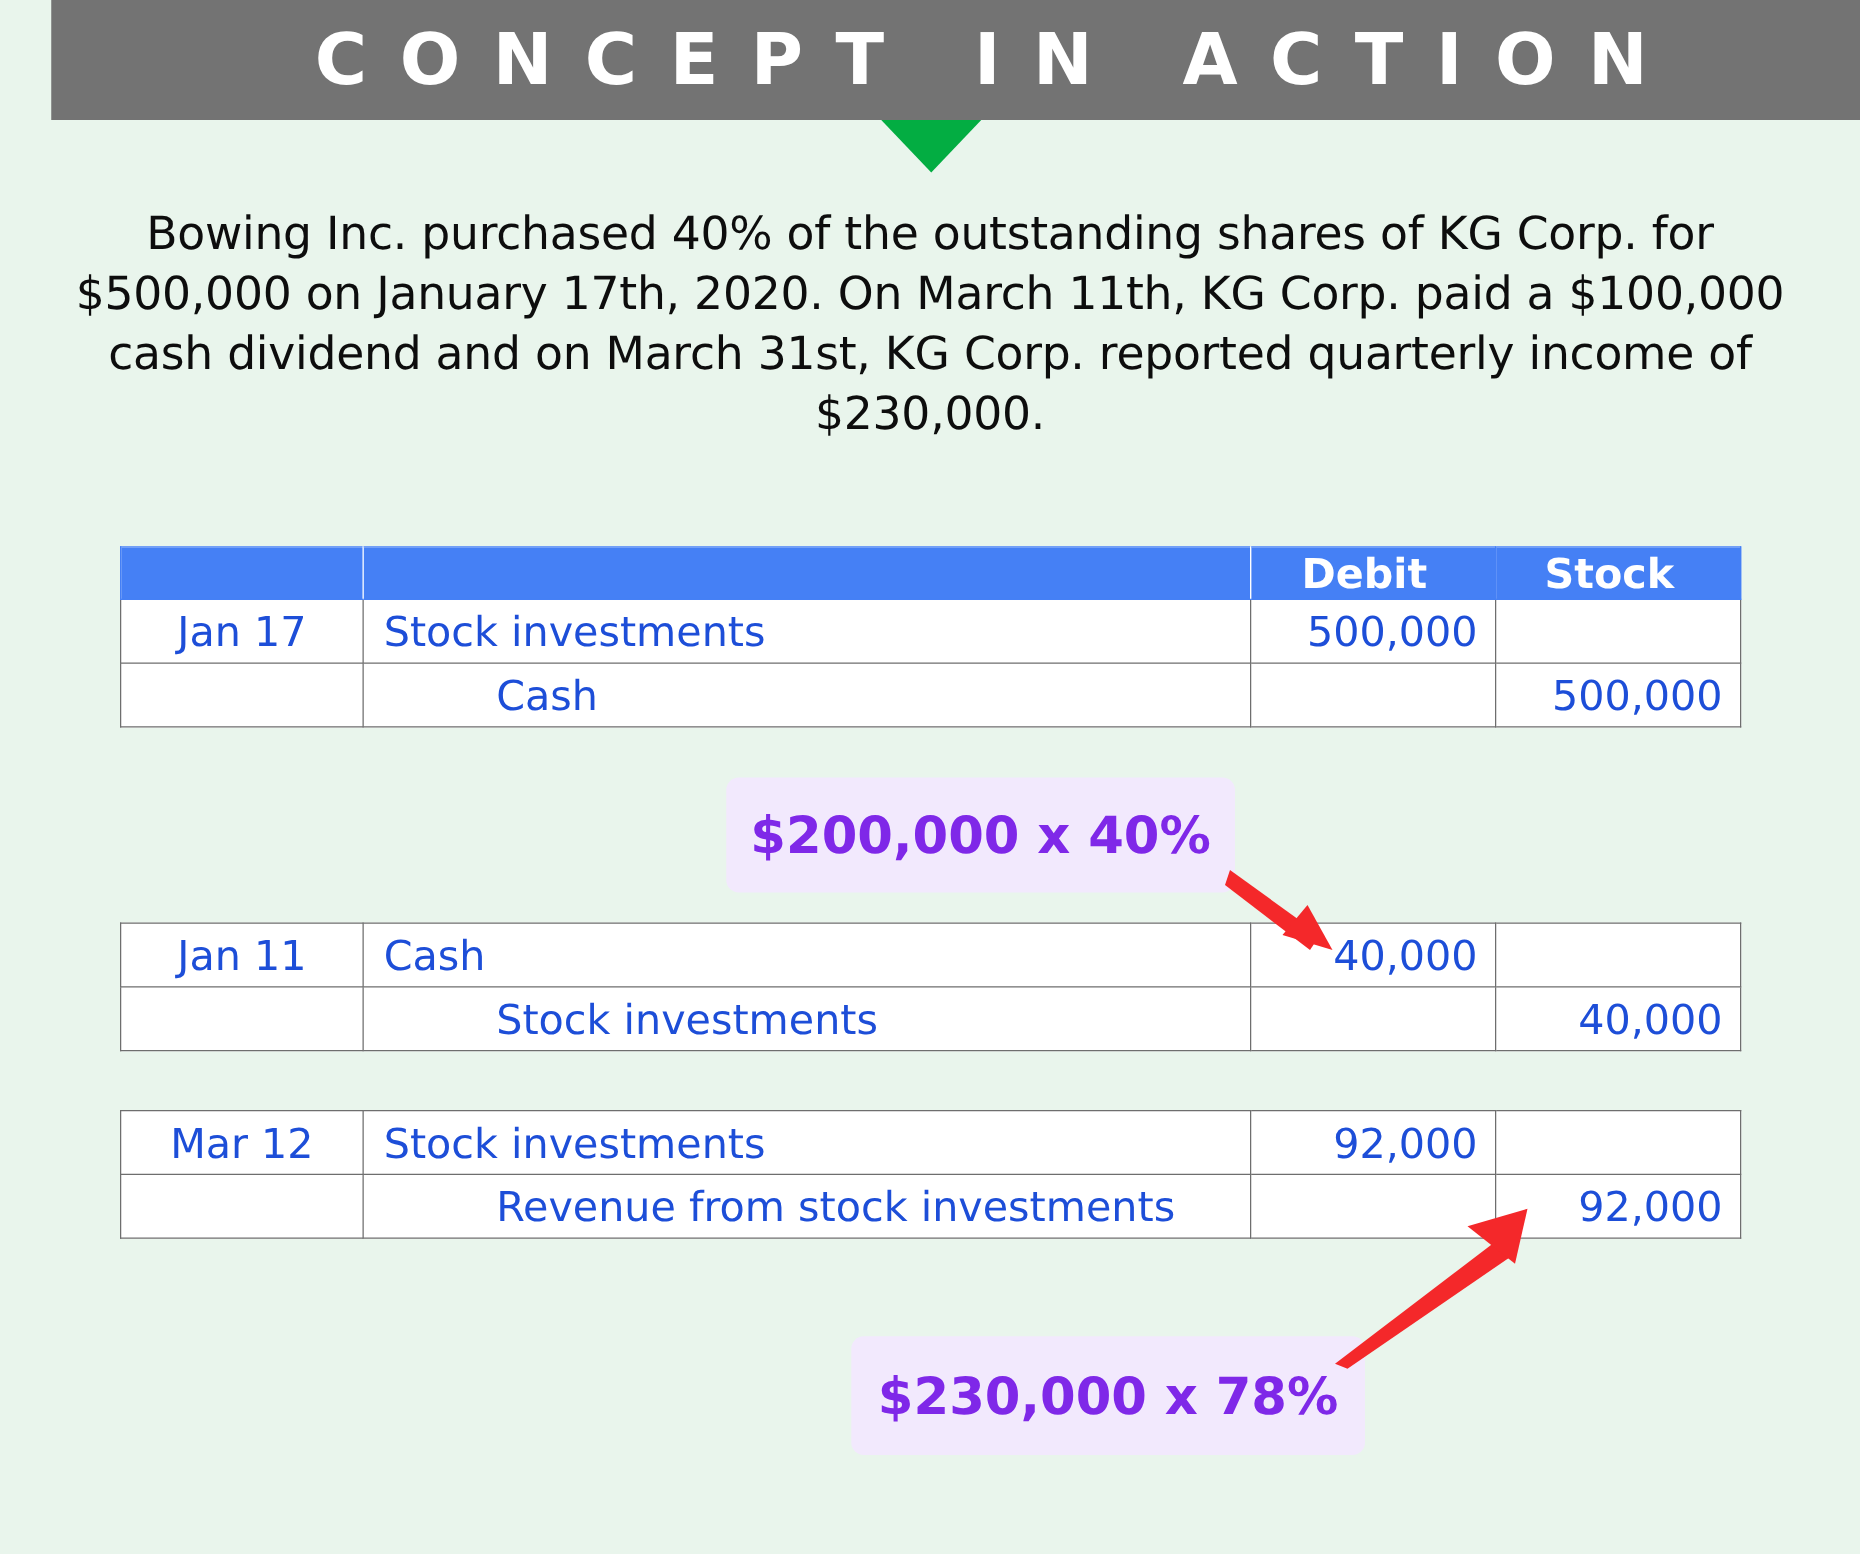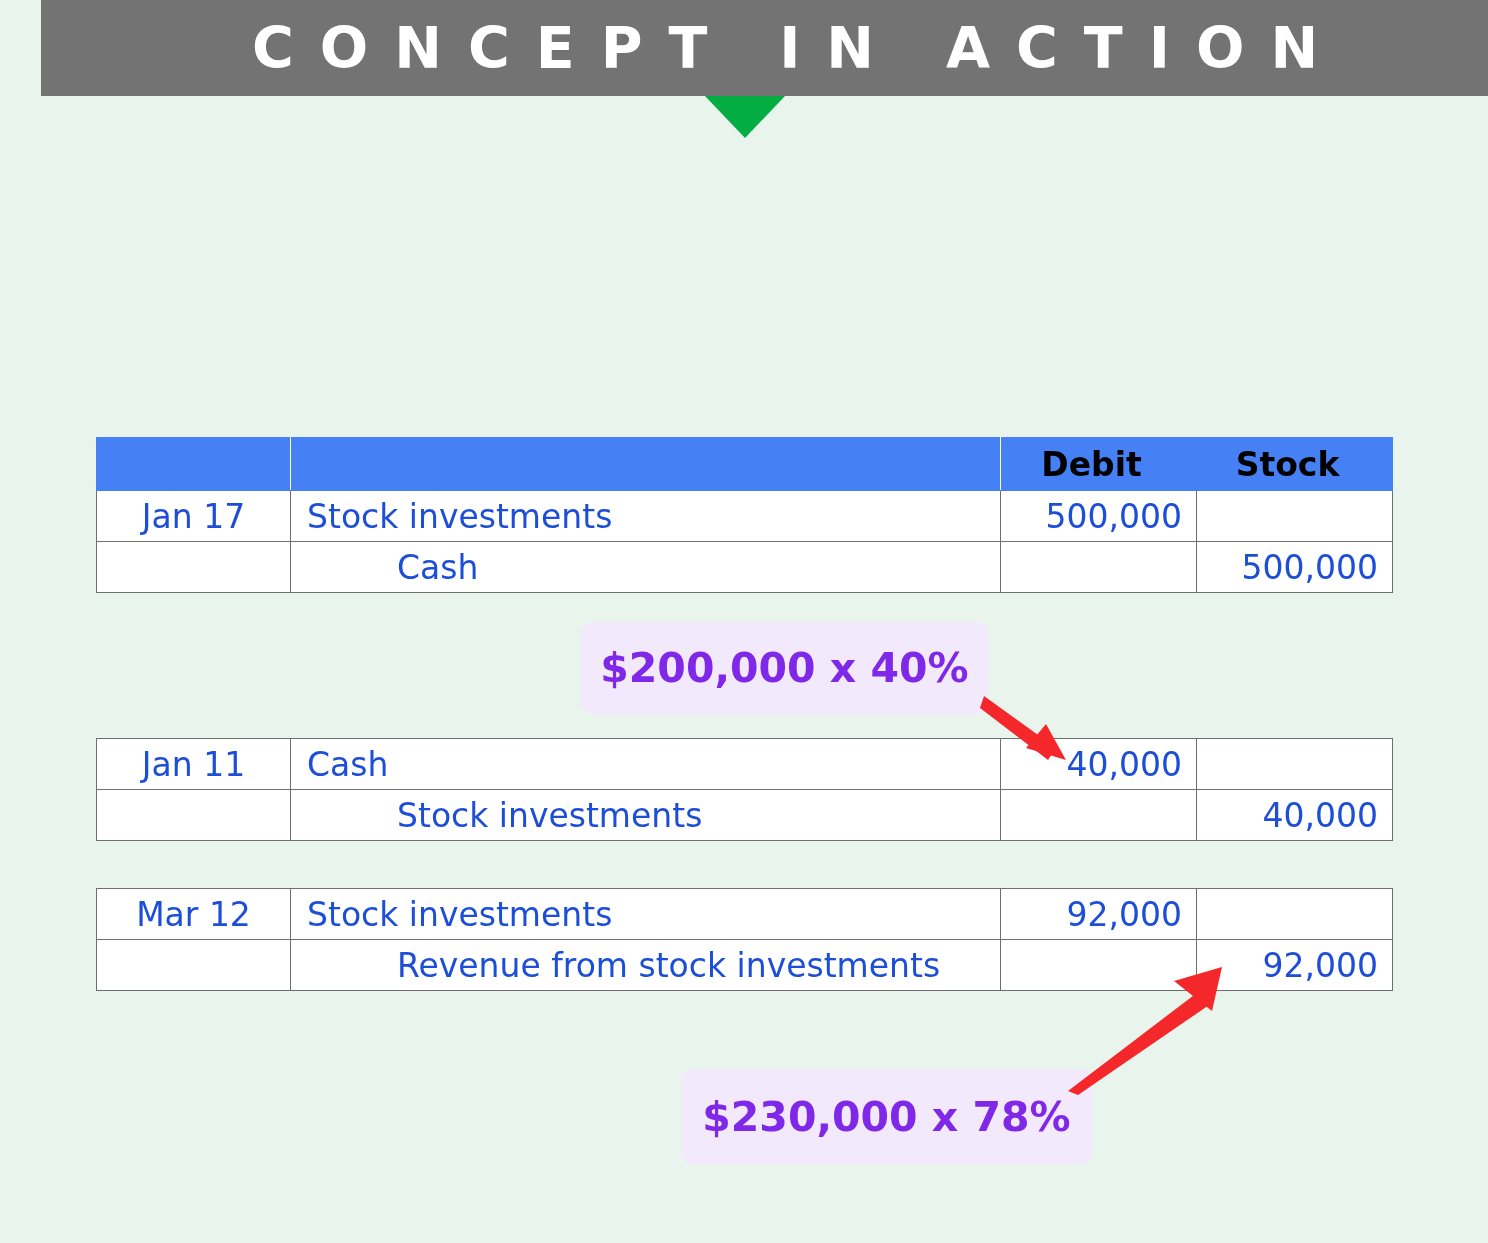--- a/index.html
+++ b/index.html
@@ -93,24 +93,24 @@
 
   .col-date   { width: 194px; text-align: center; }
   .col-acct   { width: 710px; text-align: left; padding-left: 16px; }
   .col-debit  { width: 196px; text-align: right; padding-right: 14px; }
   .col-credit { width: 196px; text-align: right; padding-right: 14px; }
 
   .acct-indent { padding-left: 106px; }
 
   .jtable thead th {
     background: #4580f5;
-    color: #000000;
+    color: #ffffff;
     font-weight: bold;
     font-size: 33px;
-    height: 53px;
+    height: 42px;
     border-color: #4580f5;
   }
 
   .jtable thead th.head-blank { border-right-color: #ffffff; }
   .jtable thead th.head-debit  { text-align: center; }
   .jtable thead th.head-credit { text-align: center; }
 
   #table-1 { top: 437px; }
   #table-2 { top: 738px; }
   #table-3 { top: 888px; }
@@ -158,20 +158,21 @@
 </head>
 <body>
 
 <div id="page">
 
   <div class="banner">
     <div class="banner-title">CONCEPT IN ACTION</div>
   </div>
   <div class="banner-pointer"></div>
 
+  <div class="intro">Bowing Inc. purchased 40% of the outstanding shares of KG Corp. for $500,000 on January 17th, 2020. On March 11th, KG Corp. paid a $100,000 cash dividend and on March 31st, KG Corp. reported quarterly income of $230,000.</div>
 
   <table class="jtable" id="table-1">
     <thead>
       <tr>
         <th class="col-date head-blank"></th>
         <th class="col-acct head-blank"></th>
         <th class="col-debit head-debit">Debit</th>
         <th class="col-credit head-credit">Stock</th>
       </tr>
     </thead>

